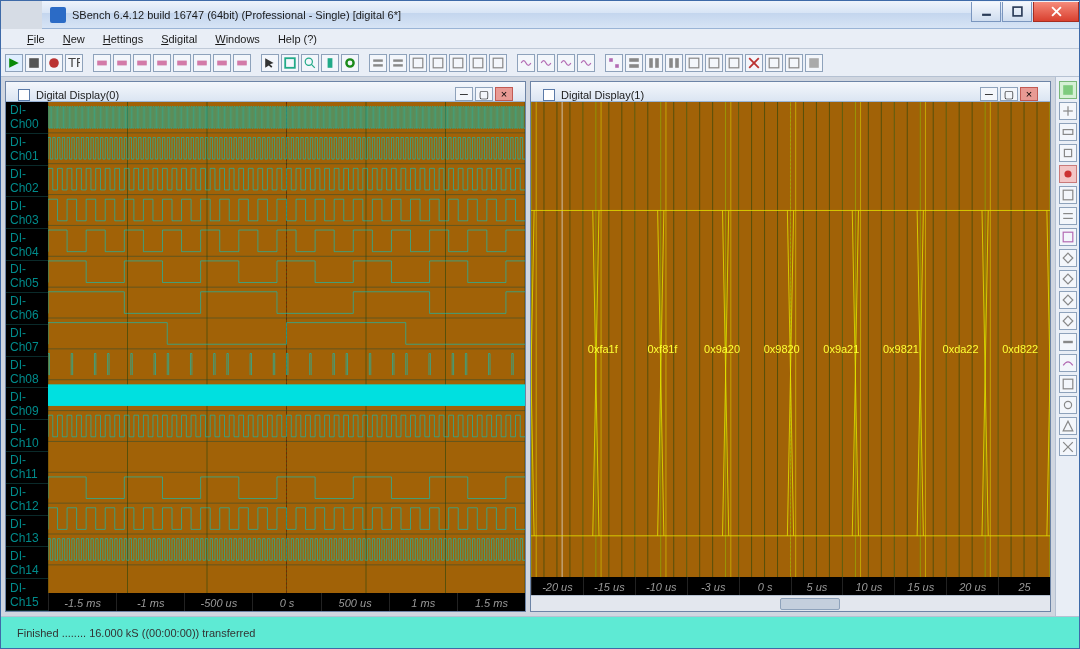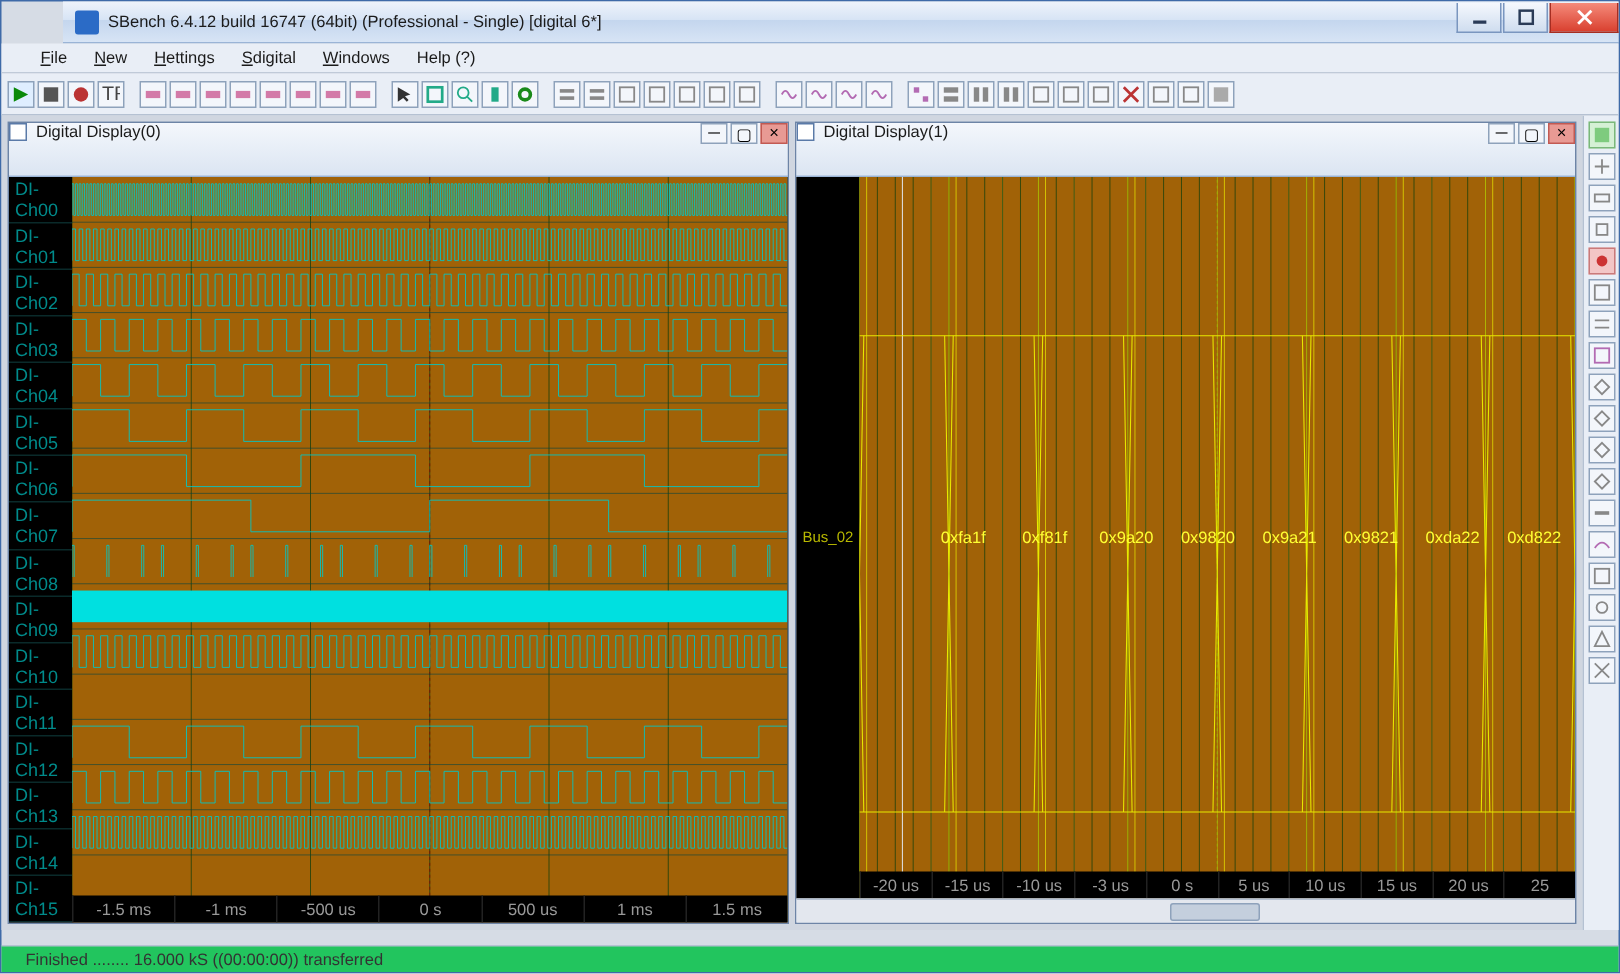--- a/index.html
+++ b/index.html
@@ -32,41 +32,41 @@
 .workspace { flex:1; display:flex; background:#d0d6e0; overflow:hidden; }
 .center { flex:1; display:flex; gap:4px; padding:4px; }
 .rightbar { width:24px; background:#e9eef6; border-left:1px solid #b5c1d2; display:flex; flex-direction:column; align-items:center; padding-top:4px; gap:3px; }
 .rbtn { width:18px; height:18px; border:1px solid #8ea2bb; background:#f3f6fb; display:flex; align-items:center; justify-content:center; }
 .rbtn.red { background:#f3c6c6; border-color:#c97a7a; }
 .rbtn.grn { background:#d5f0d5; border-color:#7ab77a; }
 .rbtn svg { width:12px;height:12px; }
 
 
 .mdi { flex:1; border:1px solid #6d84a6; background:#e9eef6; display:flex; flex-direction:column; min-width:0;}
-.mdi-title { height:36px; background:linear-gradient(#f4f7fc,#dbe5f2); display:flex; align-items:flex-start; padding:0 0; border-bottom:1px solid #9ab4d6;}
+.mdi-title { height:20px; background:linear-gradient(#f4f7fc,#dbe5f2); display:flex; align-items:flex-end; padding:0 12px; border-bottom:1px solid #9ab4d6;}
 .mdi-title .sq { width:12px;height:12px;border:1px solid #5a7aa8;margin-right:6px;background:#fff;}
 .mdi-title .ttl { color:#1a1a1a; }
 .mdi-title .sp { flex:1; }
 .mdi-title .cbtn { width:18px;height:14px;border:1px solid #8ea2bb;background:#f3f6fb;margin-left:2px;display:flex;align-items:center;justify-content:center;}
 .mdi-title .cbtn.red { background:#e89a94; border-color:#c25a53;}
 .mdi-body { flex:1; background:#000; position:relative; overflow:hidden; display:flex; }
 .ch-labels { width:42px; background:#000; display:flex; flex-direction:column; }
 .ch-label { flex:1; color:#008b8b; font-size:12px; display:flex; align-items:center; padding-left:4px; border-bottom:1px solid #0a2a2a;}
 .wave-area { flex:1; position:relative; background:#a16207; }
 .wave-area svg { position:absolute; inset:0; width:100%; height:100%; }
 .axis { position:absolute; left:0; right:0; bottom:0; height:18px; background:#000; display:flex; color:#999; font-size:9px;}
-.axis .tk { flex:1; text-align:center; border-left:1px solid #222; padding-top:4px;}
+.axis .tk { flex:1; text-align:center; border-left:1px solid #222; padding-top:4px;font-style:italic;}
 
 
 .bus-label { position:absolute; left:4px; top:50%; transform:translateY(-50%); color:#b8b800; font-size:10px;}
 .bus-vals { position:absolute; left:42px; right:0; top:50%; transform:translateY(-50%); display:flex; color:#ffff33; font-size:11px;}
 .bus-vals span { flex:1; text-align:center; }
 
 
-.statusbar { height:18px; background:#22c55e; border-top:1px solid #b5c1d2; display:flex; align-items:center; padding:0 6px; color:#333;margin-top:10px;}
+.statusbar { height:32px; background:#5eead4; border-top:1px solid #b5c1d2; display:flex; align-items:center; padding:0 6px; color:#333;}
 .statusbar .sbox { padding:0 10px; }
 .statusbar .sp {flex:1;}
 .hscroll { height:16px; background:#e3e7ee; border-top:1px solid #b5c1d2; position:relative;}
 .hscroll .thumb { position:absolute; left:48%; top:2px; width:60px; height:12px; background:#c4cfdd; border:1px solid #8ea2bb; border-radius:2px;}
 </style>
 </head>
 <body>
 
 <div class="window">
 
@@ -403,23 +403,20 @@
       <div class="mdi">
         <div class="mdi-title">
           <span class="sq"></span>
           <span class="ttl">Digital Display(1)</span>
           <span class="sp"></span>
           <span class="cbtn">─</span>
           <span class="cbtn">▢</span>
           <span class="cbtn red">×</span>
         </div>
         <div class="mdi-body" style="position:relative;">
-          <div style="width:42px;background:#000;position:relative;">
-            <span class="bus-label">Bus_02</span>
-          </div>
           <div class="wave-area" id="wave-area-1">
             <svg id="wave-svg-1" preserveAspectRatio="none" viewBox="0 0 1000 1000">
                 <line x1="0" x2="0" y1="0" y2="1000" stroke="#1a5a1a" stroke-width="1"></line>
                 <line x1="25" x2="25" y1="0" y2="1000" stroke="#0d3d0d" stroke-width="1"></line>
                 <line x1="50" x2="50" y1="0" y2="1000" stroke="#0d3d0d" stroke-width="1"></line>
                 <line x1="75" x2="75" y1="0" y2="1000" stroke="#0d3d0d" stroke-width="1"></line>
                 <line x1="100" x2="100" y1="0" y2="1000" stroke="#1a5a1a" stroke-width="1"></line>
                 <line x1="125" x2="125" y1="0" y2="1000" stroke="#0d3d0d" stroke-width="1"></line>
                 <line x1="150" x2="150" y1="0" y2="1000" stroke="#0d3d0d" stroke-width="1"></line>
                 <line x1="175" x2="175" y1="0" y2="1000" stroke="#0d3d0d" stroke-width="1"></line>

